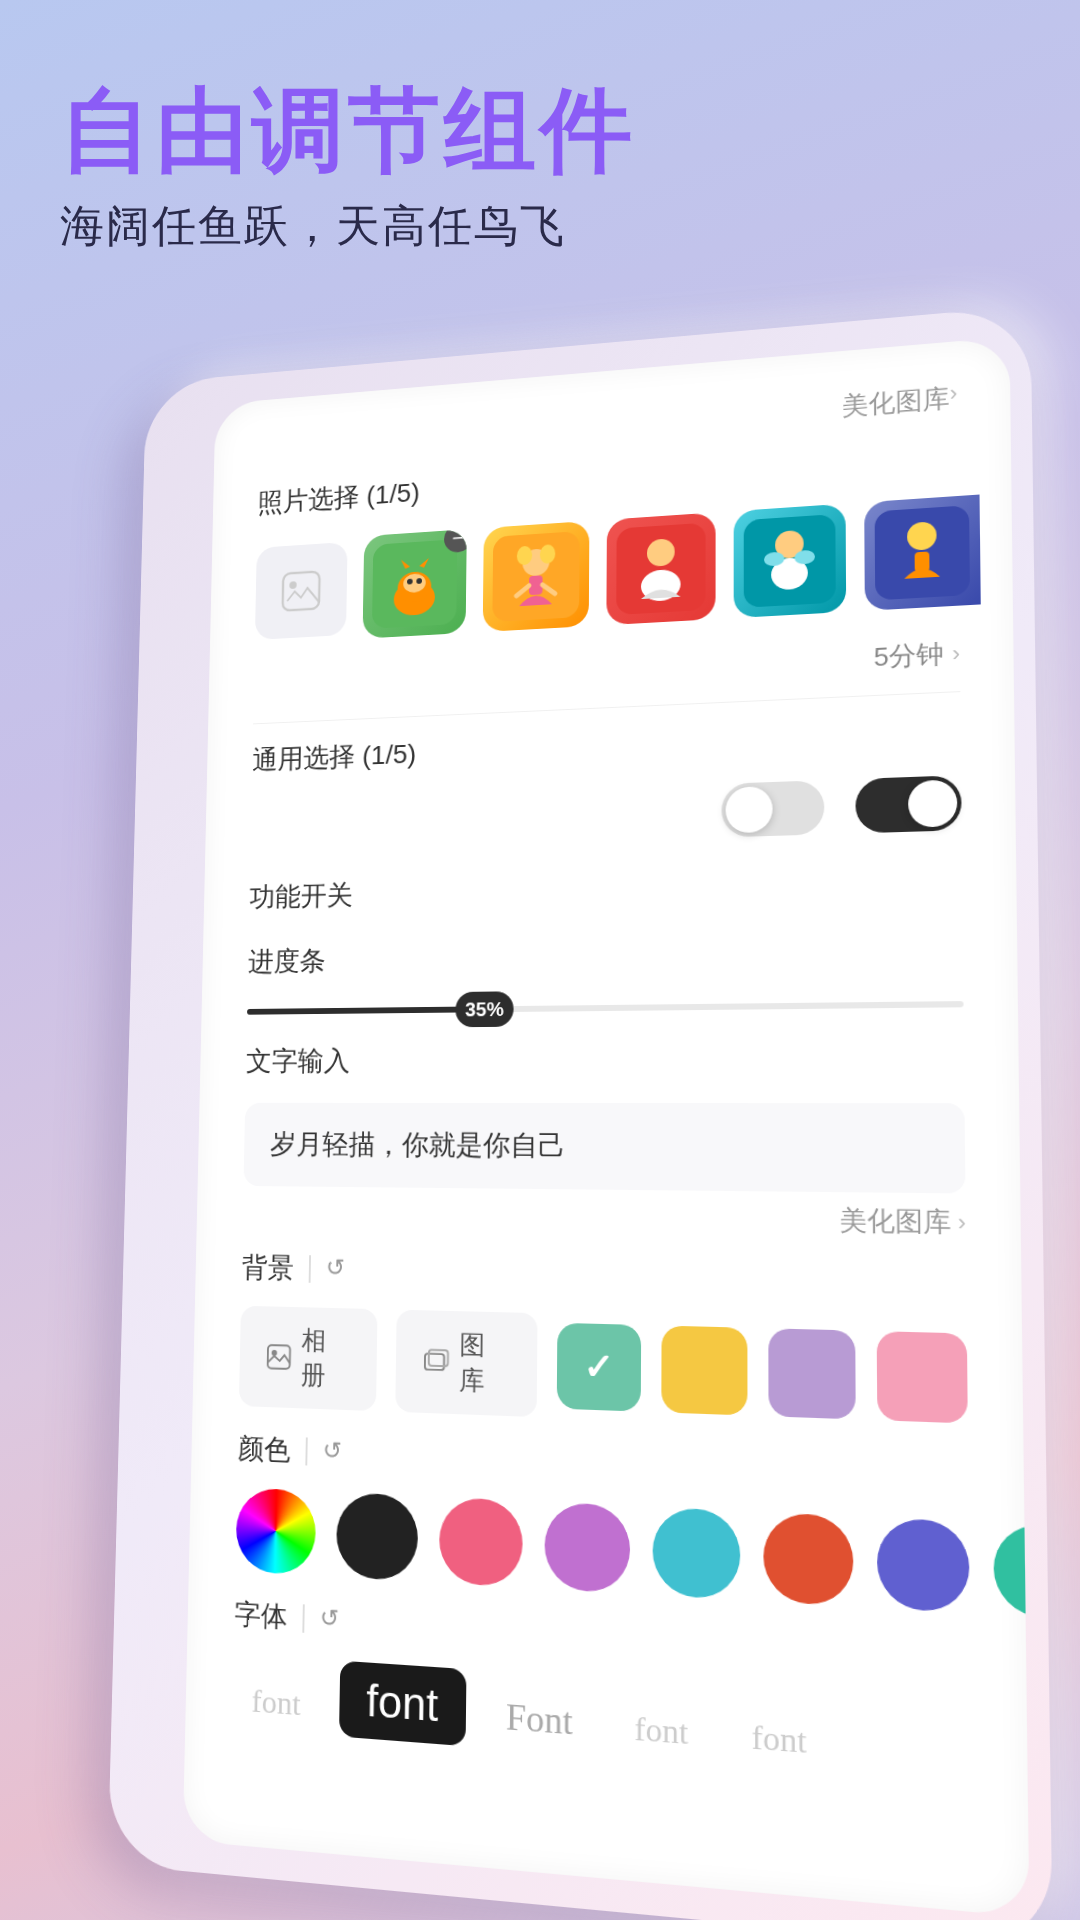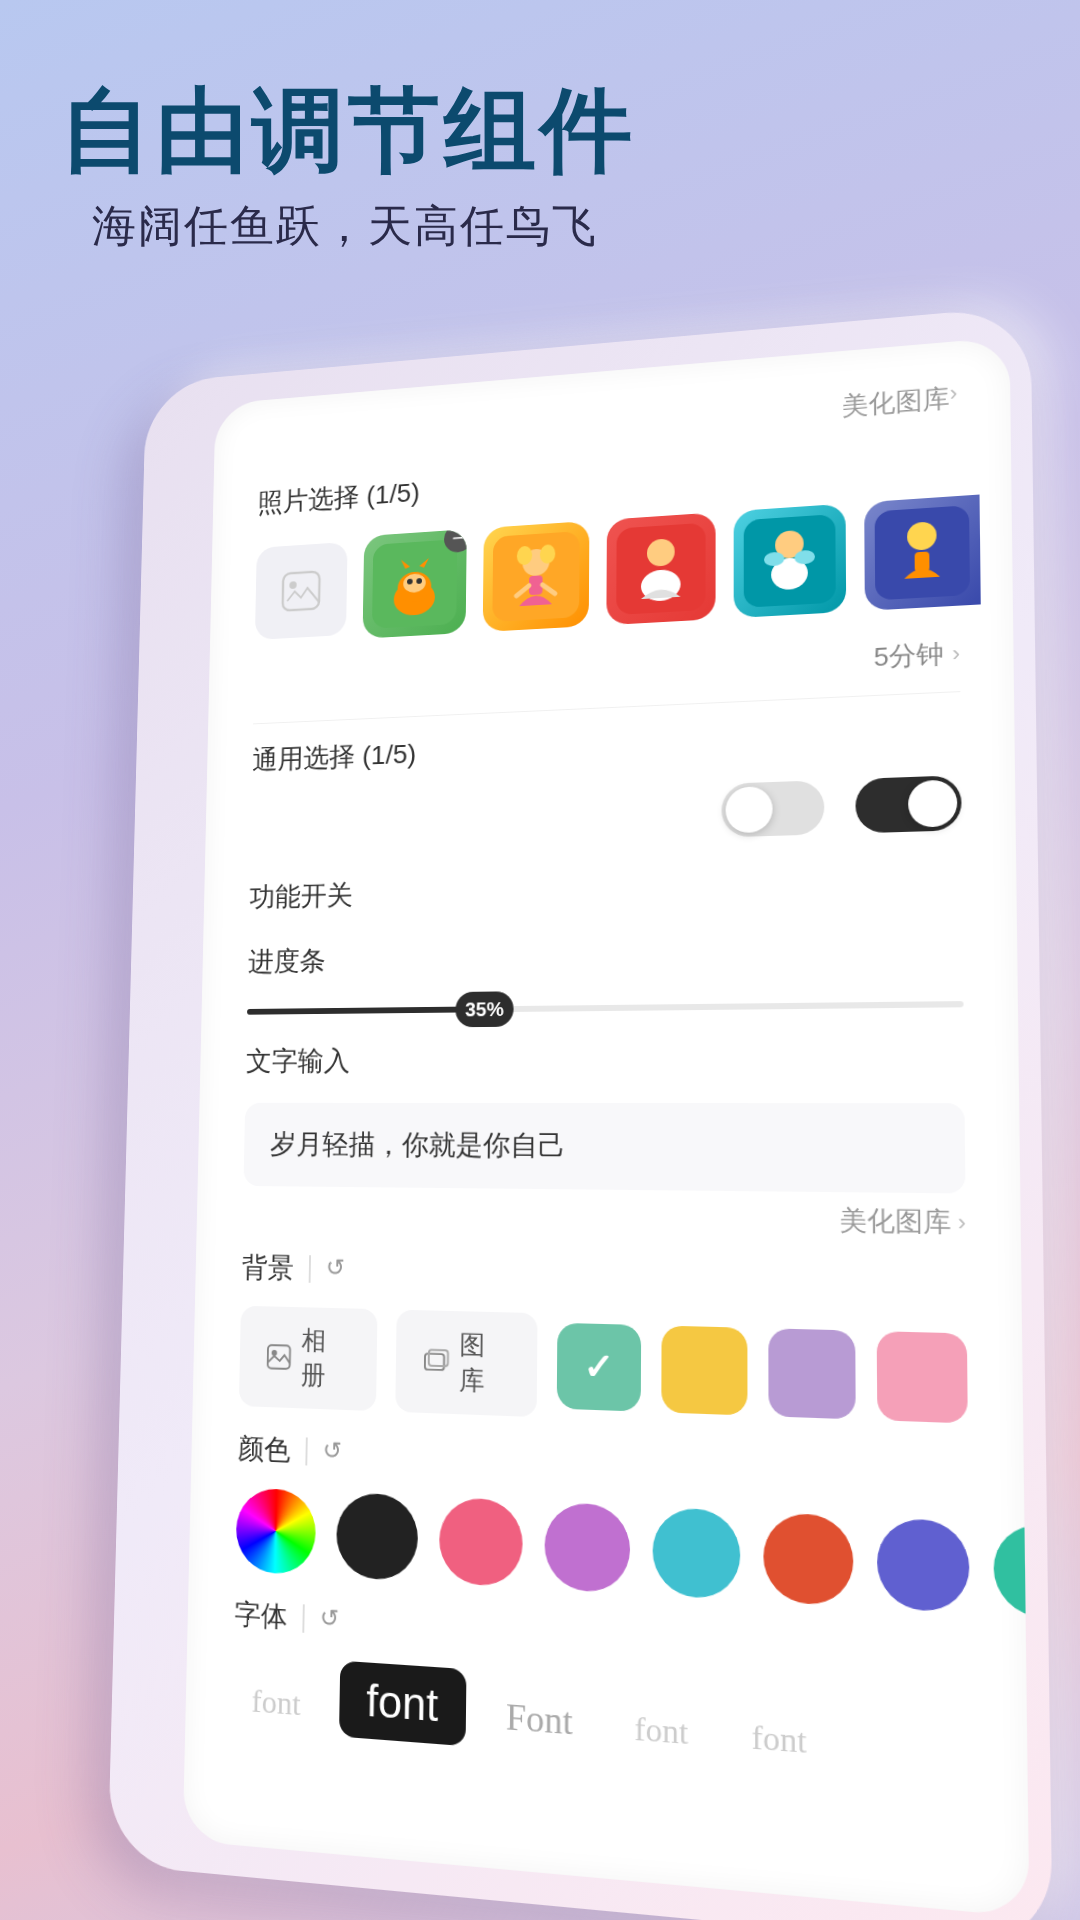--- a/index.html
+++ b/index.html
@@ -16,32 +16,31 @@
     .header-text {
       position: absolute;
       top: 80px;
       left: 60px;
       z-index: 10;
     }
 
     .title-main {
       font-size: 92px;
       font-weight: 900;
-      color: #0c4a6e;
+      color: #8b5cf6;
       line-height: 1.1;
       letter-spacing: 4px;
     }
 
     .title-sub {
       font-size: 44px;
       font-weight: 400;
       color: #2a2a4a;
       margin-top: 16px;
       letter-spacing: 2px;
-      margin-left: 32px;
     }
 
     
     .phone-mockup {
       position: absolute;
       top: 320px;
       left: 100px;
       width: 920px;
       height: 1560px;
       background: linear-gradient(135deg, #e8e0f0 0%, #f0eaf8 50%, #fce8f0 100%);

